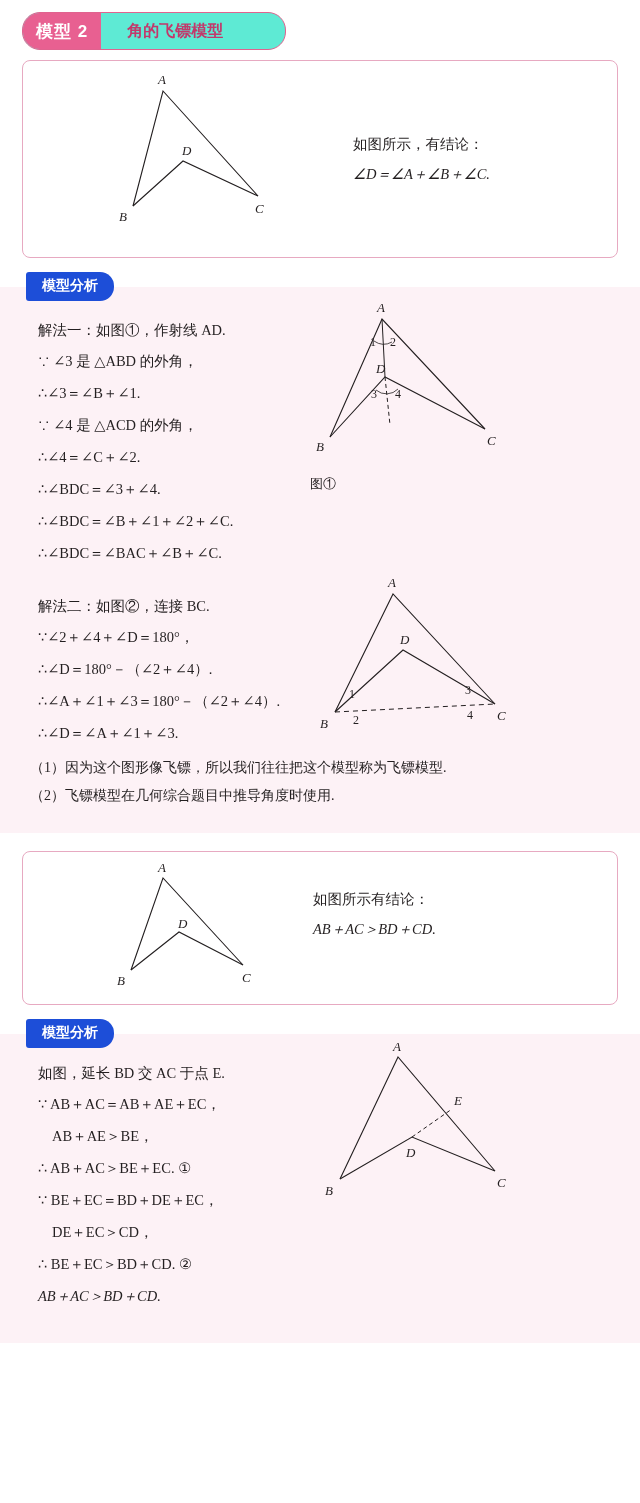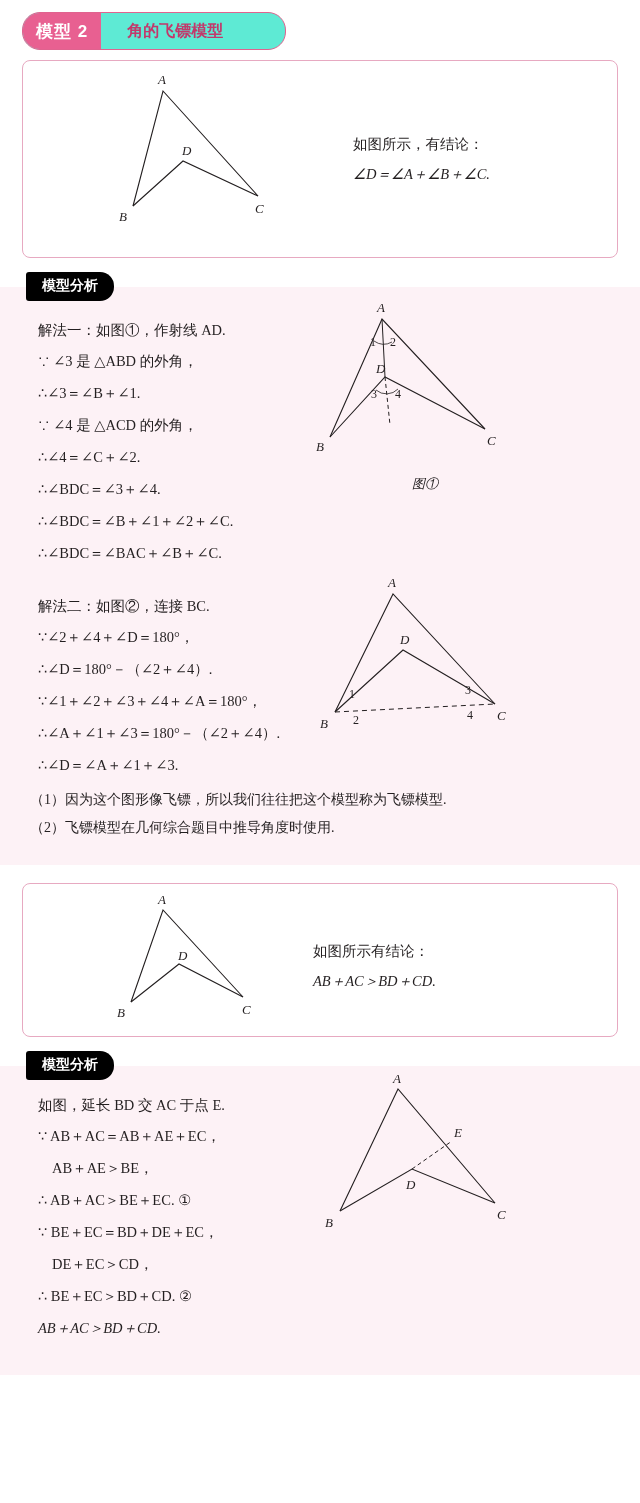--- a/index.html
+++ b/index.html
@@ -72,21 +72,21 @@
     font-style: italic;
     font-family: "Liberation Serif", serif;
   }
   
   .analysis-wrap {
     margin: 14px 0 0 0;
     position: relative;
   }
   .analysis-tab {
     display: inline-block;
-    background: #000000;
+    background: #1d4ed8;
     color: #ffffff;
     font-size: 14px;
     font-weight: bold;
     padding: 5px 16px 6px 16px;
     margin-left: 26px;
     border-radius: 3px 14px 14px 3px;
     font-family: "Liberation Sans", sans-serif;
     position: relative;
     z-index: 3;
   }
@@ -111,22 +111,21 @@
   }
   .note-line {
     font-size: 14px;
     margin-bottom: 10px;
   }
   .fig-holder {
     position: absolute;
   }
   .fig-caption {
     font-size: 13px;
-    text-align: center;
-    font-style: italic;
+    text-align: left;
   }
   .sec2-body {
     background: #fdf2f6;
     padding: 26px 26px 24px 26px;
     margin-top: -14px;
   }
   svg text {
     font-family: "Liberation Serif", serif;
     font-style: italic;
     font-size: 13px;
@@ -193,21 +192,20 @@
           <text class="num" x="80" y="49">2</text>
           <text class="num" x="61" y="101">3</text>
           <text class="num" x="85" y="101">4</text>
         </svg>
         <div class="fig-caption" style="width:230px;margin-top:-6px;">图①</div>
       </div>
 
       <div class="solve-title" style="margin-top:34px;">解法二：如图②，连接 BC.</div>
       <div class="step">∵∠2＋∠4＋∠D＝180°，</div>
       <div class="step">∴∠D＝180°－（∠2＋∠4）.</div>
-      <div class="step">∵∠1＋∠2＋∠3＋∠4＋∠A＝180°，</div>
       <div class="step">∴∠A＋∠1＋∠3＝180°－（∠2＋∠4）.</div>
       <div class="step">∴∠D＝∠A＋∠1＋∠3.</div>
 
       <div class="fig-holder" style="left:315px; top:285px;">
         <svg width="225" height="165" viewBox="0 0 225 165">
           <polyline points="20,140 78,22 180,132" fill="none" stroke="#231f20" stroke-width="1.1"></polyline>
           <polyline points="20,140 88,78 180,132" fill="none" stroke="#231f20" stroke-width="1.1"></polyline>
           <line x1="20" y1="140" x2="180" y2="132" stroke="#231f20" stroke-width="1" stroke-dasharray="5,4"></line>
           <text x="73" y="15">A</text>
           <text x="5" y="156">B</text>
@@ -232,21 +230,21 @@
 
   <div class="statement-card short">
     <svg width="250" height="150" viewBox="0 0 250 150" style="position:absolute;left:60px;top:8px;">
       <polyline points="48,110 80,18 160,105" fill="none" stroke="#231f20" stroke-width="1.1"></polyline>
       <polyline points="48,110 96,72 160,105" fill="none" stroke="#231f20" stroke-width="1.1"></polyline>
       <text x="75" y="12">A</text>
       <text x="34" y="125">B</text>
       <text x="159" y="122">C</text>
       <text x="95" y="68">D</text>
     </svg>
-    <div class="statement-right" style="top:52px;left:290px;">
+    <div class="statement-right" style="top:32px;left:290px;">
       <div>如图所示有结论：</div>
       <div class="concl">AB＋AC＞BD＋CD.</div>
     </div>
   </div>
 
   <div class="analysis-wrap">
     <div class="analysis-tab">模型分析</div>
     <div class="sec2-body">
       <div class="solve-title">如图，延长 BD 交 AC 于点 E.</div>
       <div class="step">∵ AB＋AC＝AB＋AE＋EC，</div>

